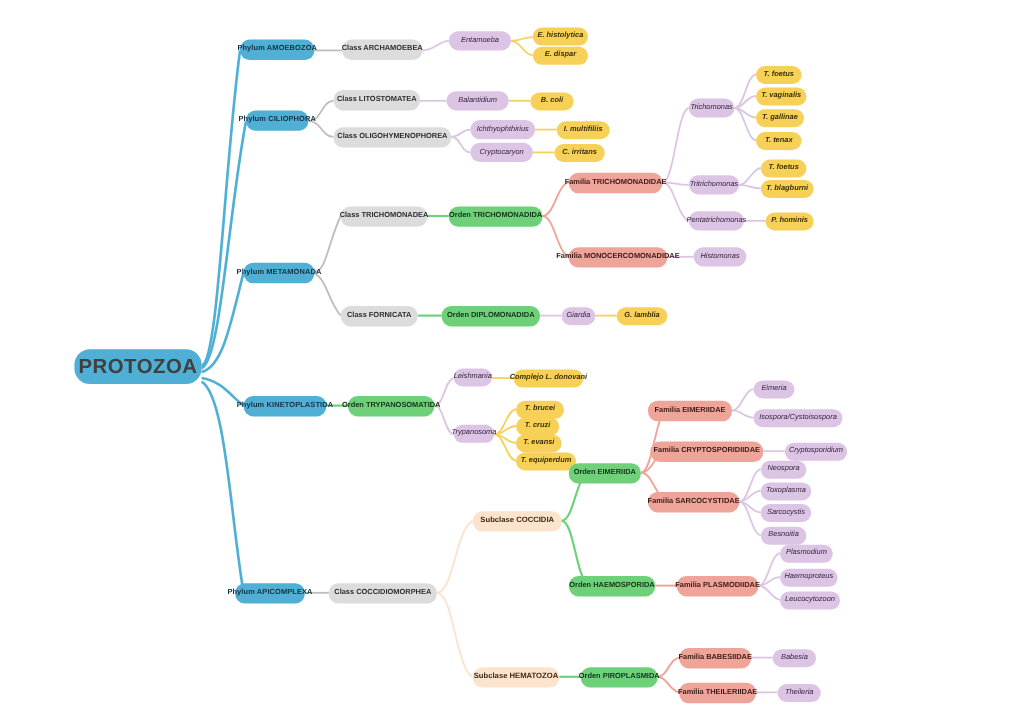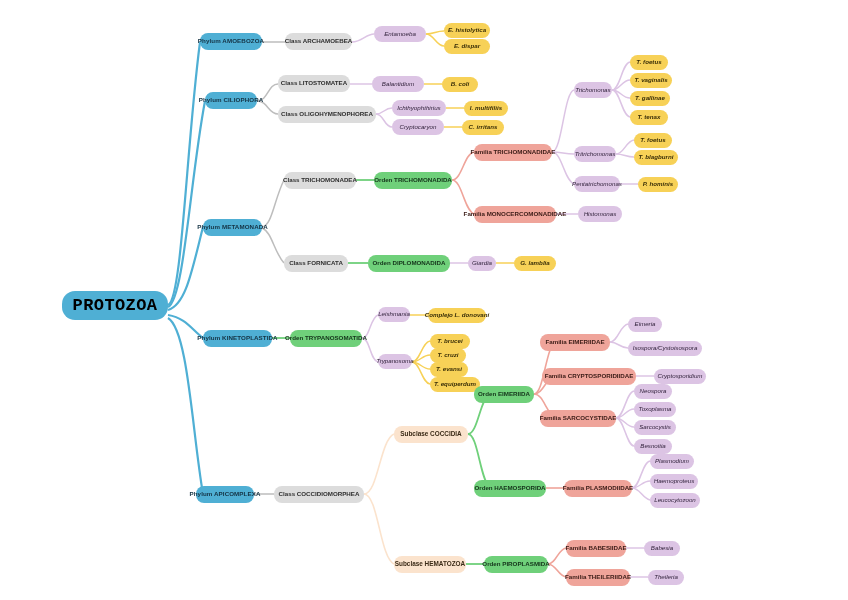--- a/index.html
+++ b/index.html
@@ -4,22 +4,22 @@
 <style>
   html,body{margin:0;padding:0;background:#ffffff;}
   body{width:848px;height:600px;overflow:hidden;
        font-family:"Liberation Sans", sans-serif;}
   #stage{position:relative;width:848px;height:600px;}
   svg#edges{position:absolute;left:0;top:0;width:848px;height:600px;}
   .node{position:absolute;box-sizing:border-box;display:flex;align-items:center;
         justify-content:center;text-align:center;border-radius:9px;
         white-space:nowrap;line-height:1.05;}
   
-  .root{background:#4FAFD4;color:#000000;font-weight:bold;font-size:17px;
-        border-radius:13px;letter-spacing:.4px;font-family:Liberation Mono, monospace;}
+  .root{background:#4FAFD4;color:#404040;font-weight:bold;font-size:17px;
+        border-radius:13px;letter-spacing:.4px;}
   .phylum{background:#4FAFD4;color:#143243;font-size:6.2px;font-weight:bold;
           border-radius:8px;letter-spacing:.1px;}
   .cls{background:#dcdcdc;color:#2e2e2e;font-size:6.2px;font-weight:bold;
        border-radius:8px;}
   .ord{background:#6FD07A;color:#14331a;font-size:6.2px;font-weight:bold;
        border-radius:8px;}
   .fam{background:#EFA49A;color:#3a1b16;font-size:6.2px;font-weight:bold;
        border-radius:8px;}
   .subcl{background:#FBE3CD;color:#3a2a16;font-size:6.4px;font-weight:bold;
          border-radius:8px;}

